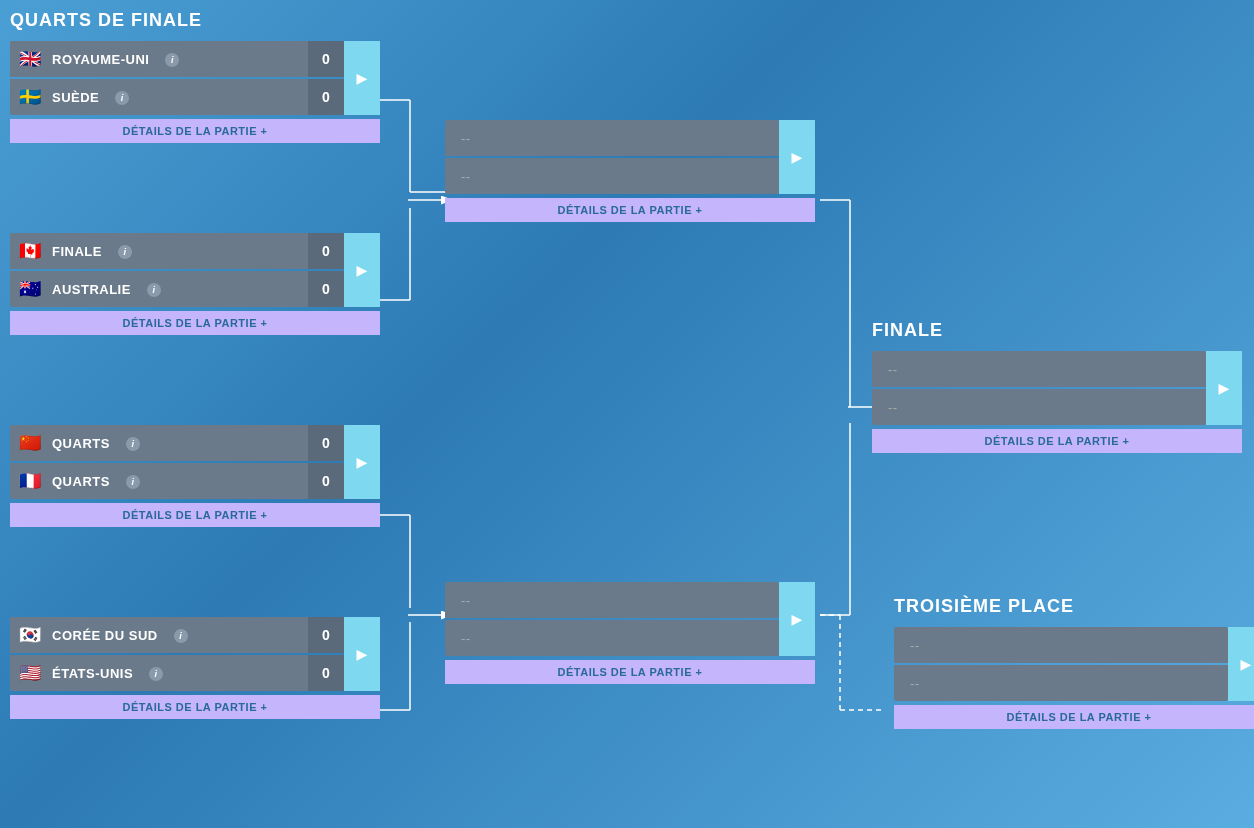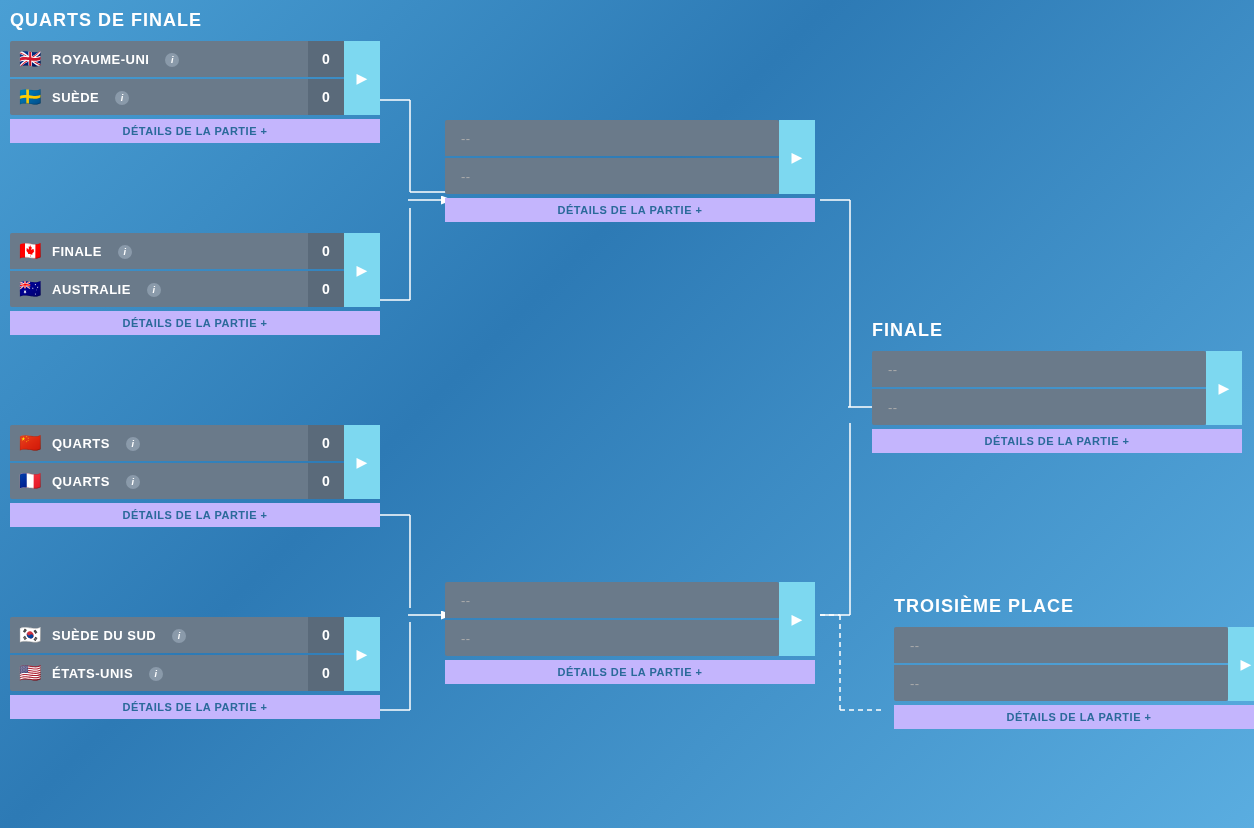--- a/index.html
+++ b/index.html
@@ -267,21 +267,21 @@
         </div>
       </div>
       <div class="details-link">DÉTAILS DE LA PARTIE +</div>
     </div>
 
     <div class="qf-match-group" style="margin-top: 90px;">
       <div class="match-wrapper">
         <div class="match-row">
           <div class="flag">🇰🇷</div>
           <div class="team-name">
-            <span>SUÈDE DU SUD</span>
+            <span>CORÉE DU SUD</span>
             <span class="info-icon">i</span>
           </div>
           <div class="score">0</div>
         </div>
         <div class="match-row bottom">
           <div class="flag">🇺🇸</div>
           <div class="team-name">
             <span>ÉTATS-UNIS</span>
             <span class="info-icon">i</span>
           </div>

